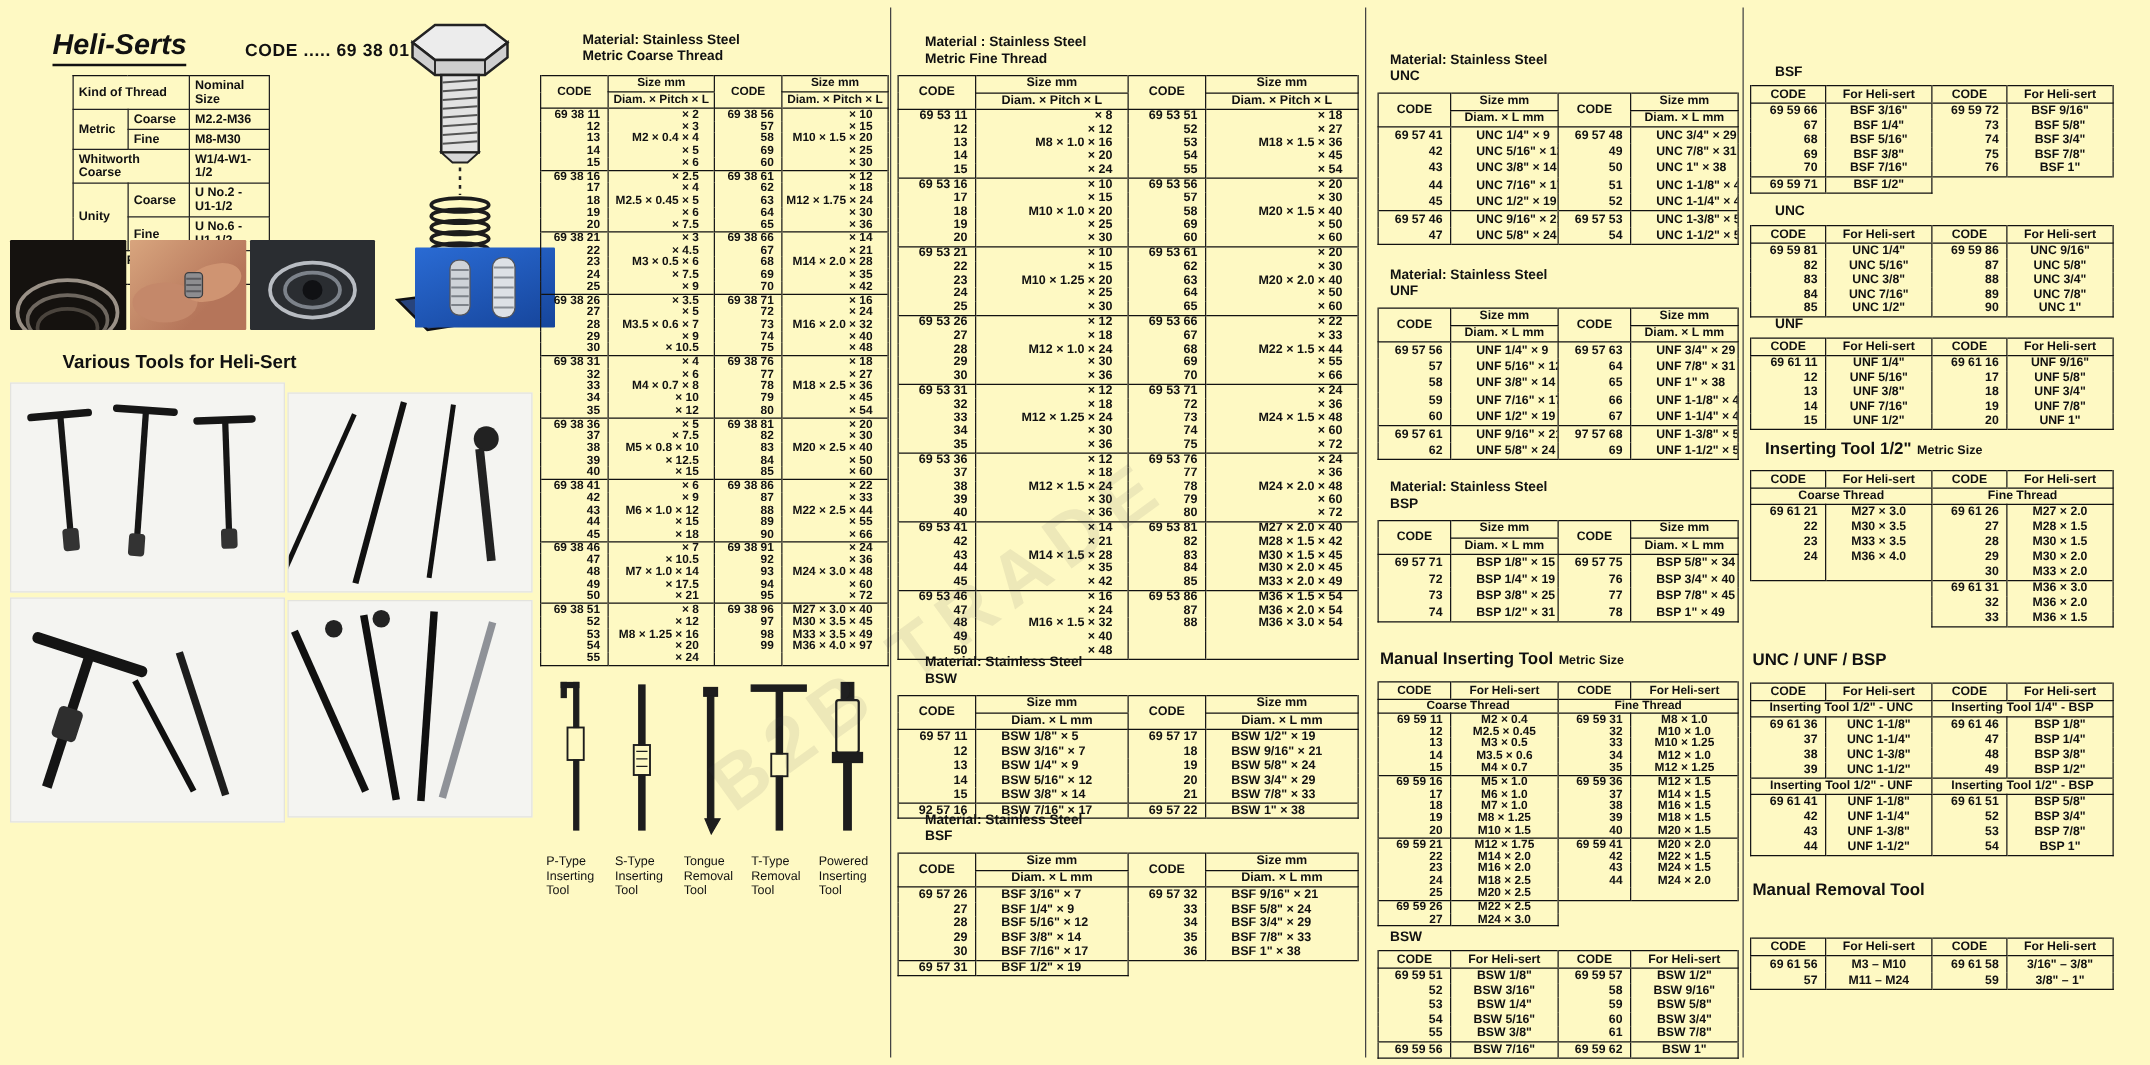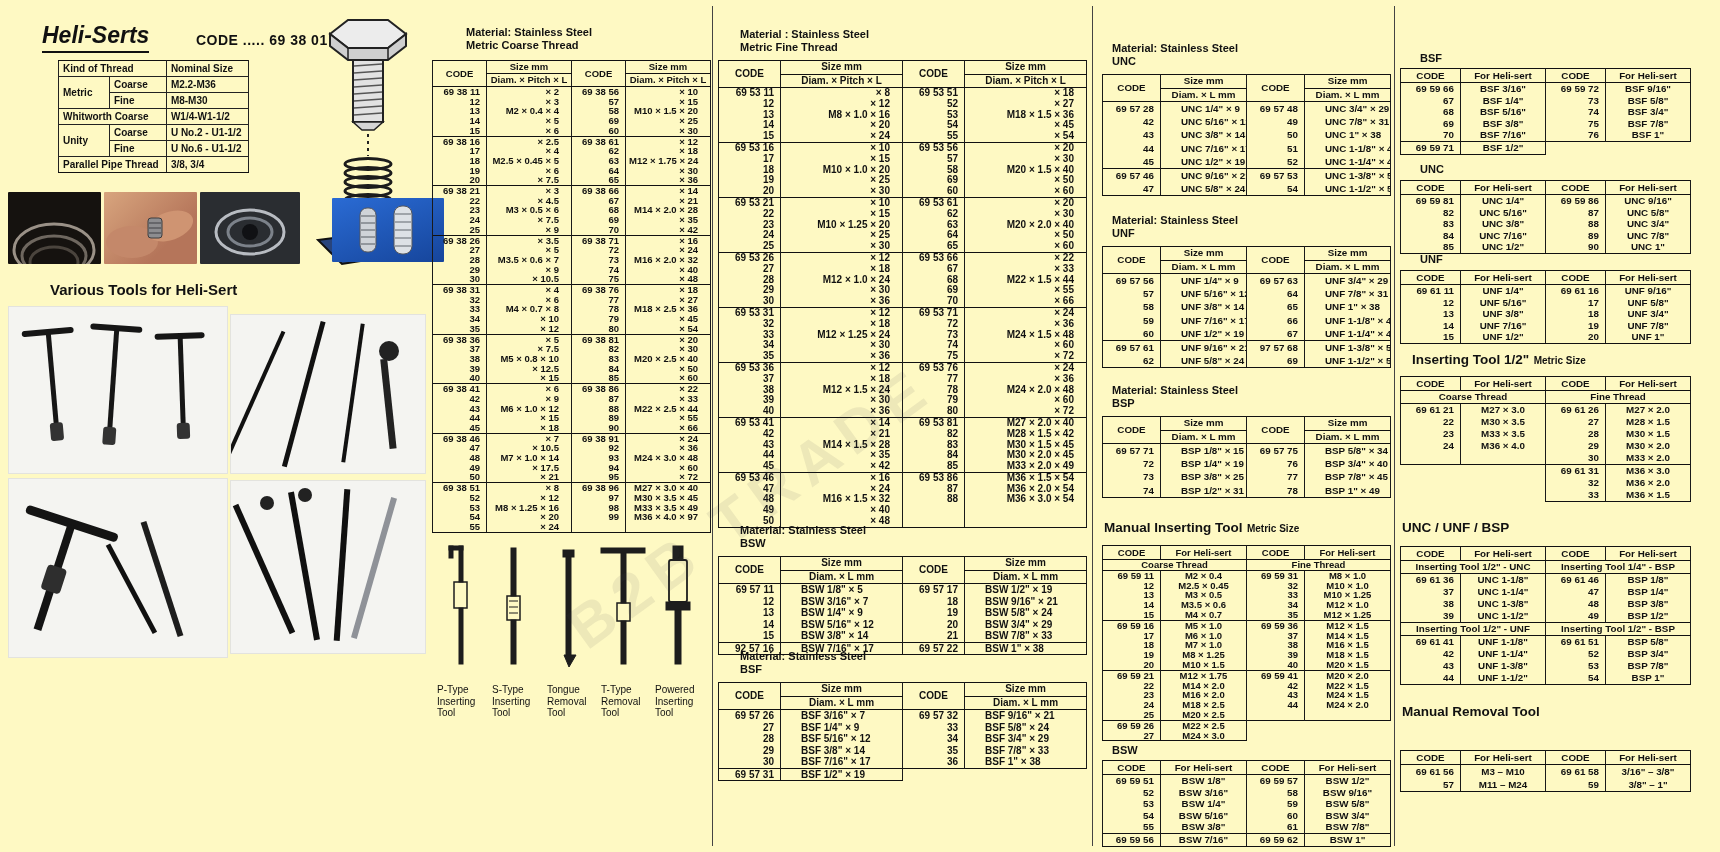--- a/index.html
+++ b/index.html
@@ -8,21 +8,21 @@
   .abs{position:absolute;}
   
   .main-title{font-size:23px;font-weight:bold;font-style:italic;border-bottom:2px solid #111;padding-bottom:2px;}
   .code-label{font-size:14px;font-weight:bold;letter-spacing:.5px;}
   .tools-heading{font-size:15px;font-weight:bold;}
   .tbl-title{font-size:11px;font-weight:bold;line-height:13px;}
   .sec-heading{font-size:13.5px;font-weight:bold;}
   .sec-suffix{font-size:10px;font-weight:bold;}
   .small-label{font-size:11px;font-weight:bold;}
   
-  table.kind{border-collapse:collapse;font-size:10px;font-weight:bold;width:191px;}
+  table.kind{border-collapse:collapse;font-size:10px;font-weight:bold;width:158px;}
   table.kind th,table.kind td{border:1px solid #222;padding:2px 4px;text-align:left;font-weight:bold;}
   table.kind tr:first-child th{border-top:1.5px solid #111;}
   table.kind tr:last-child td{border-bottom:1.5px solid #111;}
   
   .cat-table table{width:100%;border-collapse:collapse;table-layout:fixed;border-top:1.8px solid #111;}
   .cat-table th,.cat-table td{padding:0 3px;font-weight:bold;overflow:hidden;white-space:nowrap;border-left:1px solid #1a1a1a;}
   .cat-table tr>*:last-child{border-right:1px solid #1a1a1a;}
   .cat-table th{text-align:center;border-bottom:1.6px solid #111;}
   .cat-table .size-h{border-bottom:1px solid #111;}
   .cat-table .sub-h{border-bottom:1.6px solid #111;text-align:center;}
@@ -979,21 +979,21 @@
             <th class="code-h" rowspan="2">CODE</th>
             <th class="size-h">Size mm</th>
             <th class="code-h" rowspan="2">CODE</th>
             <th class="size-h">Size mm</th>
           </tr>
           <tr>
             <th class="sub-h">Diam. × L mm</th>
             <th class="sub-h">Diam. × L mm</th>
           </tr>
           <tr class="gtop">
-            <td class="code">69 57 28</td>
+            <td class="code">69 57 41</td>
             <td class="size">UNC 1/4" × 9</td>
             <td class="code">69 57 48</td>
             <td class="size">UNC 3/4" × 29</td>
           </tr>
           <tr class="">
             <td class="code">42</td>
             <td class="size">UNC 5/16" × 12</td>
             <td class="code">49</td>
             <td class="size">UNC 7/8" × 31</td>
           </tr>

